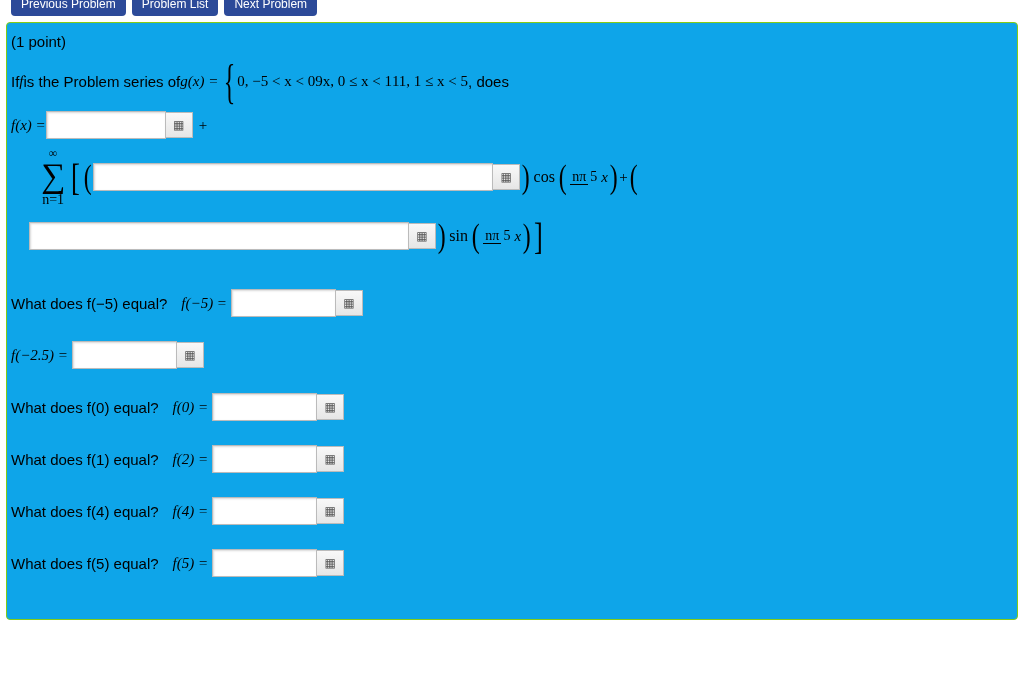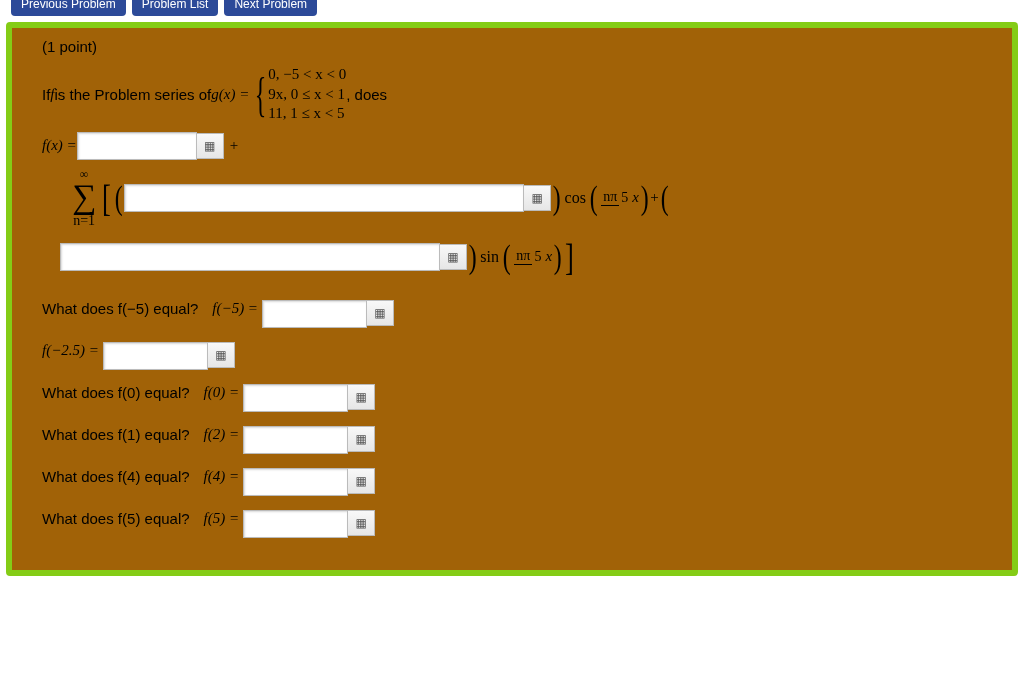--- a/index.html
+++ b/index.html
@@ -17,25 +17,25 @@
   .navbtn {
     display: inline-block;
     background: #2c4a99;
     color: #fff;
     font-size: 12px;
     padding: 3px 10px 5px 10px;
     border-radius: 0 0 4px 4px;
     margin-top: -6px;
   }
   .panel {
-    border: 6px solid #84cc16;
+    border: 1px solid #84cc16;
     border-radius: 4px;
     margin: 4px 6px 0 6px;
-    padding: 10px 14px 18px 30px;
-    background: #a16207;
+    padding: 10px 14px 18px 4px;
+    background: #0ea5e9;
   }
   .points { margin-bottom: 10px; }
   .row { margin: 8px 0; display: flex; align-items: center; flex-wrap: wrap; }
   .math-i { font-style: italic; font-family: 'Times New Roman', serif; }
   .math { font-family: 'Times New Roman', serif; }
   .ans {
     display: inline-block;
     border: 1px solid #bbb;
     background: #fff;
     box-shadow: inset 1px 1px 2px rgba(0,0,0,0.15);
@@ -100,23 +100,23 @@
     align-items: center;
     font-family: 'Times New Roman', serif;
     vertical-align: middle;
   }
   .brace {
     font-size: 48px;
     line-height: 0.9;
     transform: scaleX(0.5);
     margin-right: -4px;
   }
-  .piece-rows { display:flex; flex-direction:column; font-size:15px; line-height:1.3;}
+  .piece-rows { display:flex; font-size:15px; line-height:1.3;}
   .piece-rows span { white-space: nowrap; }
-  .qrow { margin: 14px 0; display:flex; flex-wrap:wrap;}
+  .qrow { margin: 24px 0; display:flex; align-items:center; flex-wrap:wrap;}
   .qlabel { margin-right: 14px; }
   .qeq { font-family:'Times New Roman', serif; font-style: italic; margin-right: 4px;}
   input.ans { padding: 2px 4px; font-size: 13px; }
   .line2 { margin-top: 10px; display:flex; align-items:center; flex-wrap:wrap;}
 </style>
 </head>
 <body>
 
 <div class="topnav">
   <span class="navbtn">Previous Problem</span>

